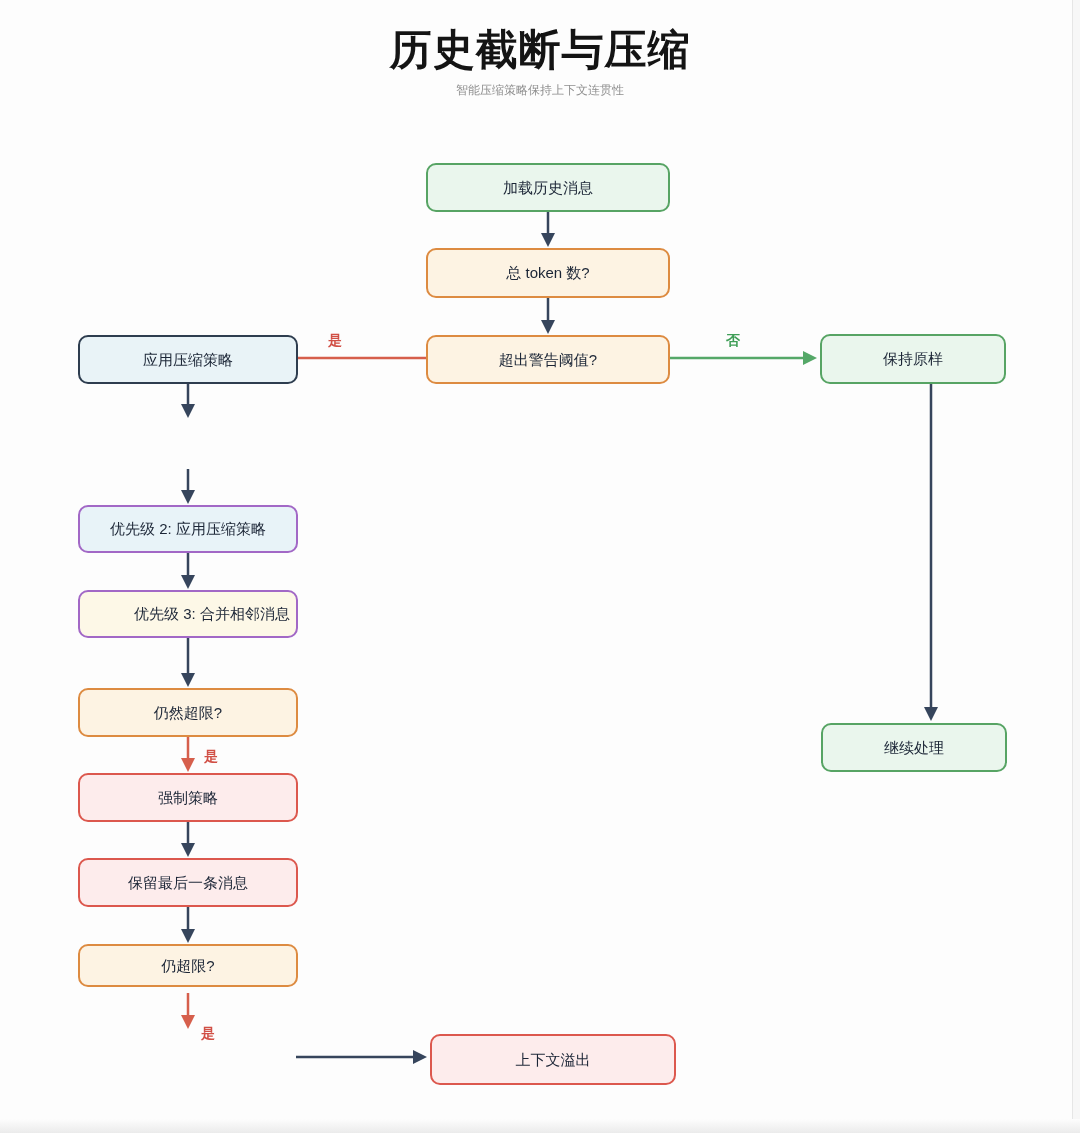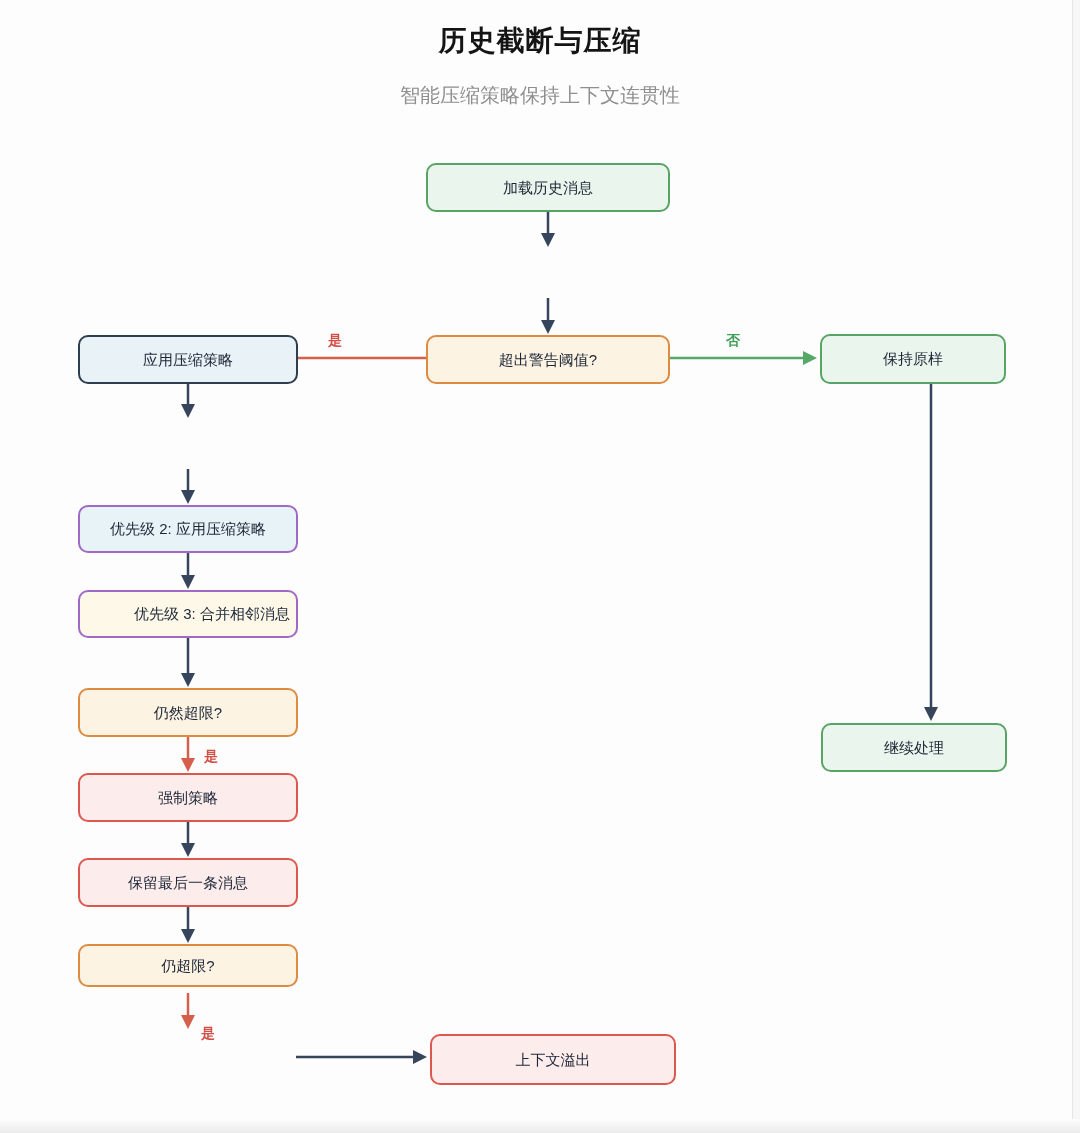--- a/index.html
+++ b/index.html
@@ -9,32 +9,32 @@
     width: 1080px;
     height: 1133px;
     background: #fdfdfd;
     overflow: hidden;
   }
   .page-title {
     position: absolute;
     left: 0; top: 22px;
     width: 100%;
     text-align: center;
-    font-size: 28px;
+    font-size: 42px;
     font-weight: 800;
     color: #141414;
     letter-spacing: 1px;
     margin: 0;
   }
   .page-subtitle {
     position: absolute;
     left: 0; top: 82px;
     width: 100%;
     text-align: center;
-    font-size: 20px;
+    font-size: 12px;
     font-weight: 400;
     color: #8f8f8f;
     margin: 0;
   }
   svg.edges {
     position: absolute;
     left: 0; top: 0;
     width: 1080px;
     height: 1133px;
     pointer-events: none;
@@ -135,20 +135,21 @@
     <line x1="188" y1="638" x2="188" y2="674" stroke="#36455c" stroke-width="2.5" marker-end="url(#ah-navy)"></line>
     <line x1="188" y1="737" x2="188" y2="759" stroke="#d65f4c" stroke-width="2.5" marker-end="url(#ah-red)"></line>
     <line x1="188" y1="822" x2="188" y2="844" stroke="#36455c" stroke-width="2.5" marker-end="url(#ah-navy)"></line>
     <line x1="188" y1="907" x2="188" y2="930" stroke="#36455c" stroke-width="2.5" marker-end="url(#ah-navy)"></line>
     <line x1="188" y1="993" x2="188" y2="1016" stroke="#d65f4c" stroke-width="2.5" marker-end="url(#ah-red)"></line>
     <line x1="296" y1="1057" x2="414" y2="1057" stroke="#36455c" stroke-width="2.5" marker-end="url(#ah-navy)"></line>
     <line x1="931" y1="384" x2="931" y2="708" stroke="#36455c" stroke-width="2.5" marker-end="url(#ah-navy)"></line>
   </svg>
 
   <div class="node scheme-green" id="n-load">加载历史消息</div>
+  <div class="node scheme-orange" id="n-token">总 token 数?</div>
   <div class="node scheme-orange" id="n-threshold">超出警告阈值?</div>
   <div class="node scheme-navy" id="n-apply">应用压缩策略</div>
   <div class="node scheme-green" id="n-keep">保持原样</div>
   <div class="node scheme-purple-blue" id="n-p2">优先级 2: 应用压缩策略</div>
   <div class="node scheme-purple-cream" id="n-p3">优先级 3: 合并相邻消息</div>
   <div class="node scheme-orange" id="n-still">仍然超限?</div>
   <div class="node scheme-red" id="n-force">强制策略</div>
   <div class="node scheme-red" id="n-lastmsg">保留最后一条消息</div>
   <div class="node scheme-orange" id="n-still2">仍超限?</div>
   <div class="node scheme-red" id="n-overflow">上下文溢出</div>

